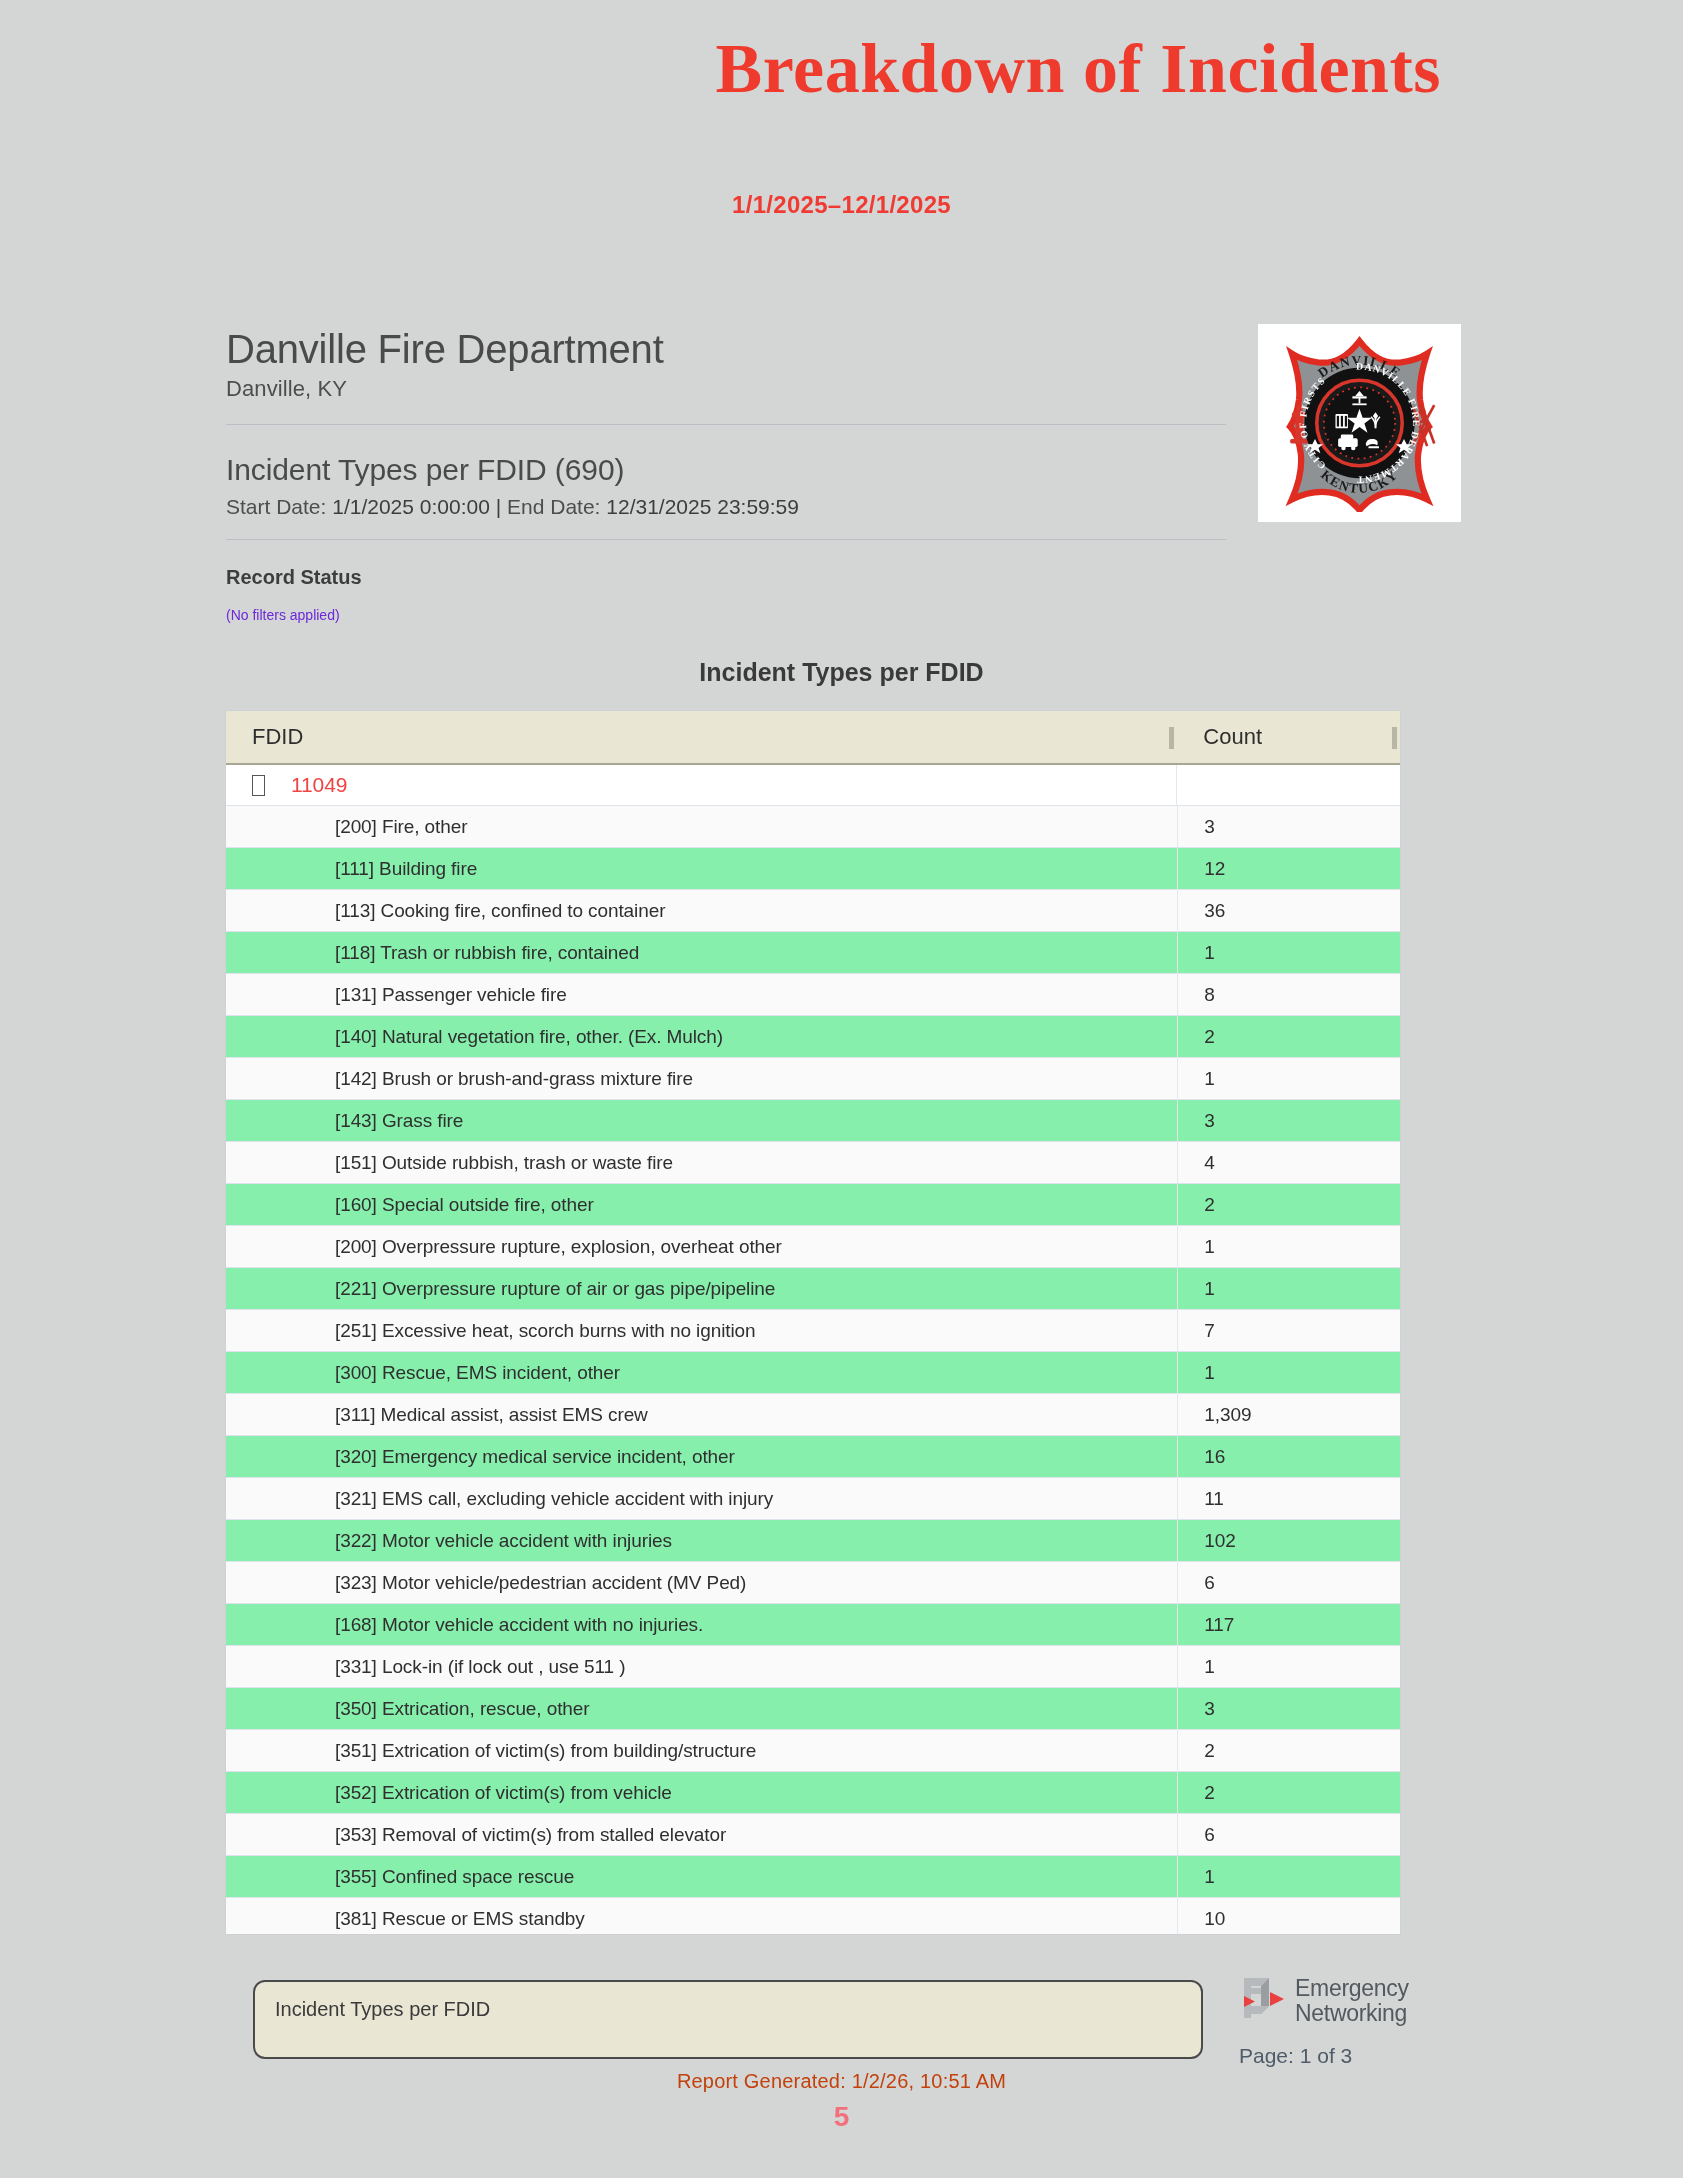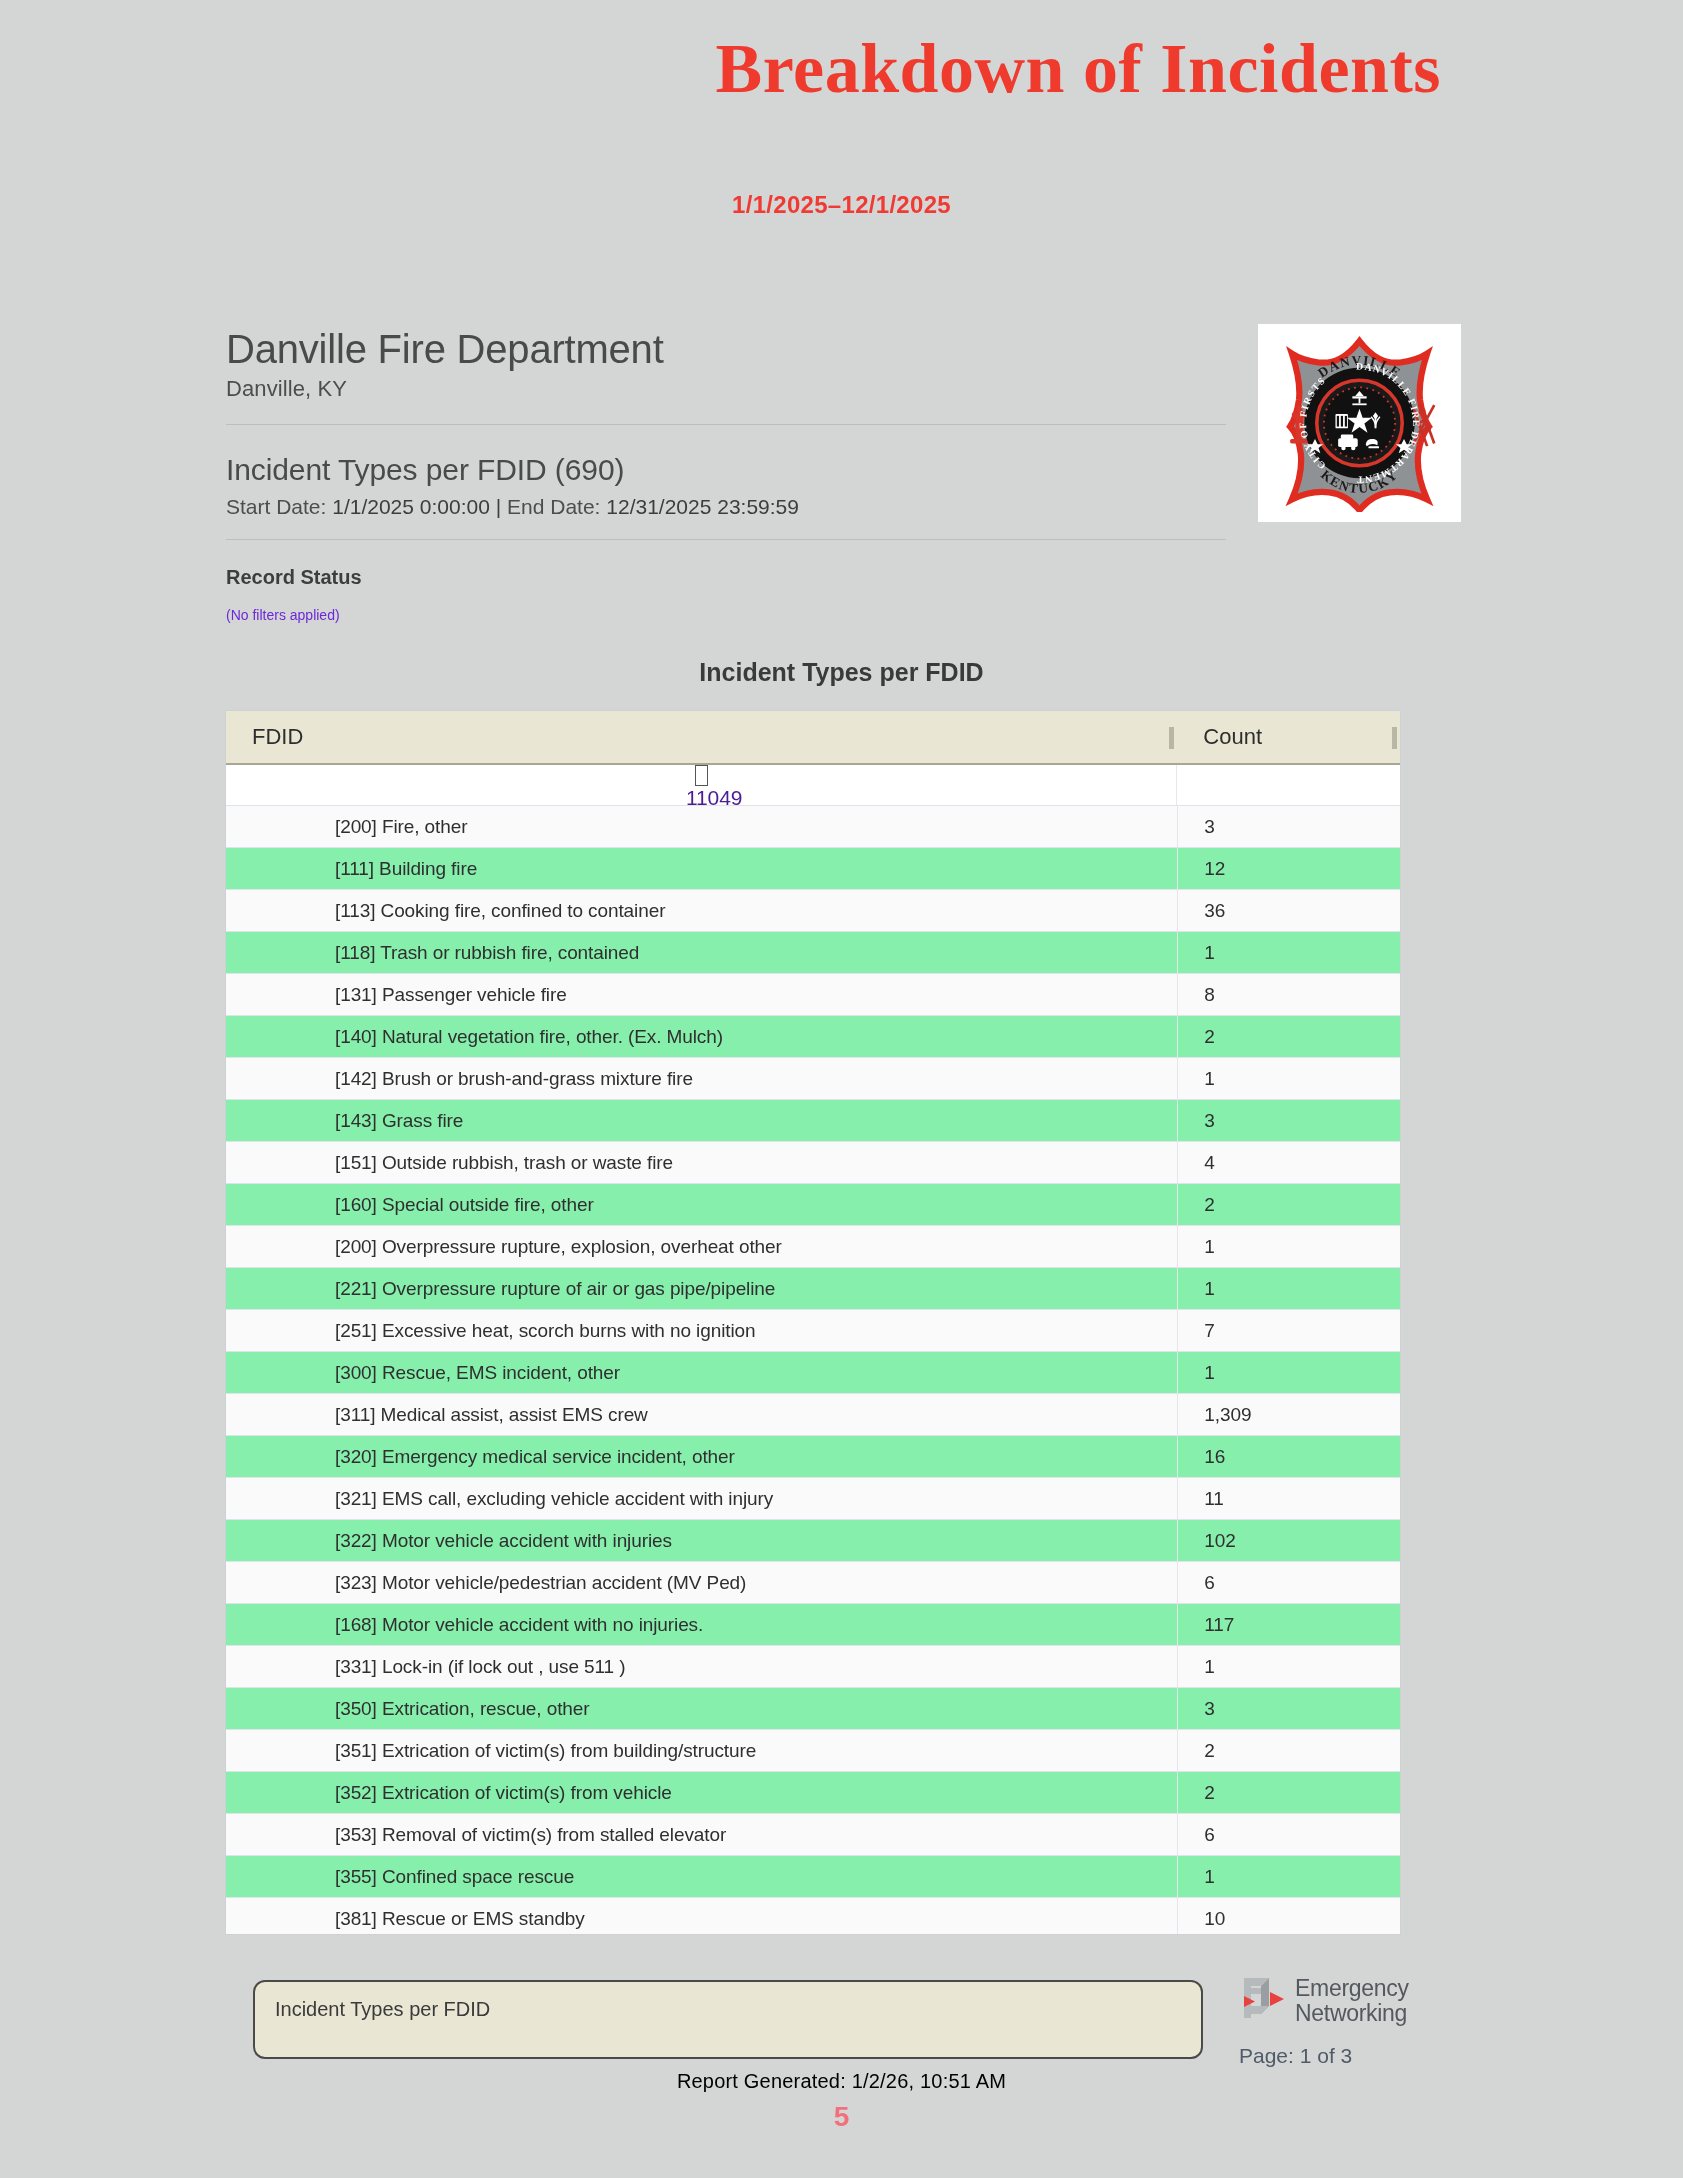--- a/index.html
+++ b/index.html
@@ -185,22 +185,21 @@
     padding-left: 26px;
     font-size: 19px;
     color: #2f2f2f;
     height: 100%;
     display: flex;
     align-items: center;
   }
   .group .gcell-label {
     padding-left: 26px;
     font-size: 21px;
-    color: #4c1d95;
-    flex-direction: column;
+    color: #ef4444;
   }
   .tofu {
     display: inline-block;
     width: 11px;
     height: 19px;
     border: 1px solid #555;
     margin-right: 26px;
     flex: none;
   }
 
@@ -223,21 +222,21 @@
     font-size: 20px;
     color: #3a3a3a;
   }
   .report-generated {
     position: absolute;
     left: 0;
     top: 2070px;
     width: 1683px;
     text-align: center;
     font-size: 20px;
-    color: #000000;
+    color: #c2410c;
     letter-spacing: 0.2px;
   }
   .page-num {
     position: absolute;
     left: 0;
     top: 2101px;
     width: 1683px;
     text-align: center;
     font-size: 28px;
     font-weight: 700;

